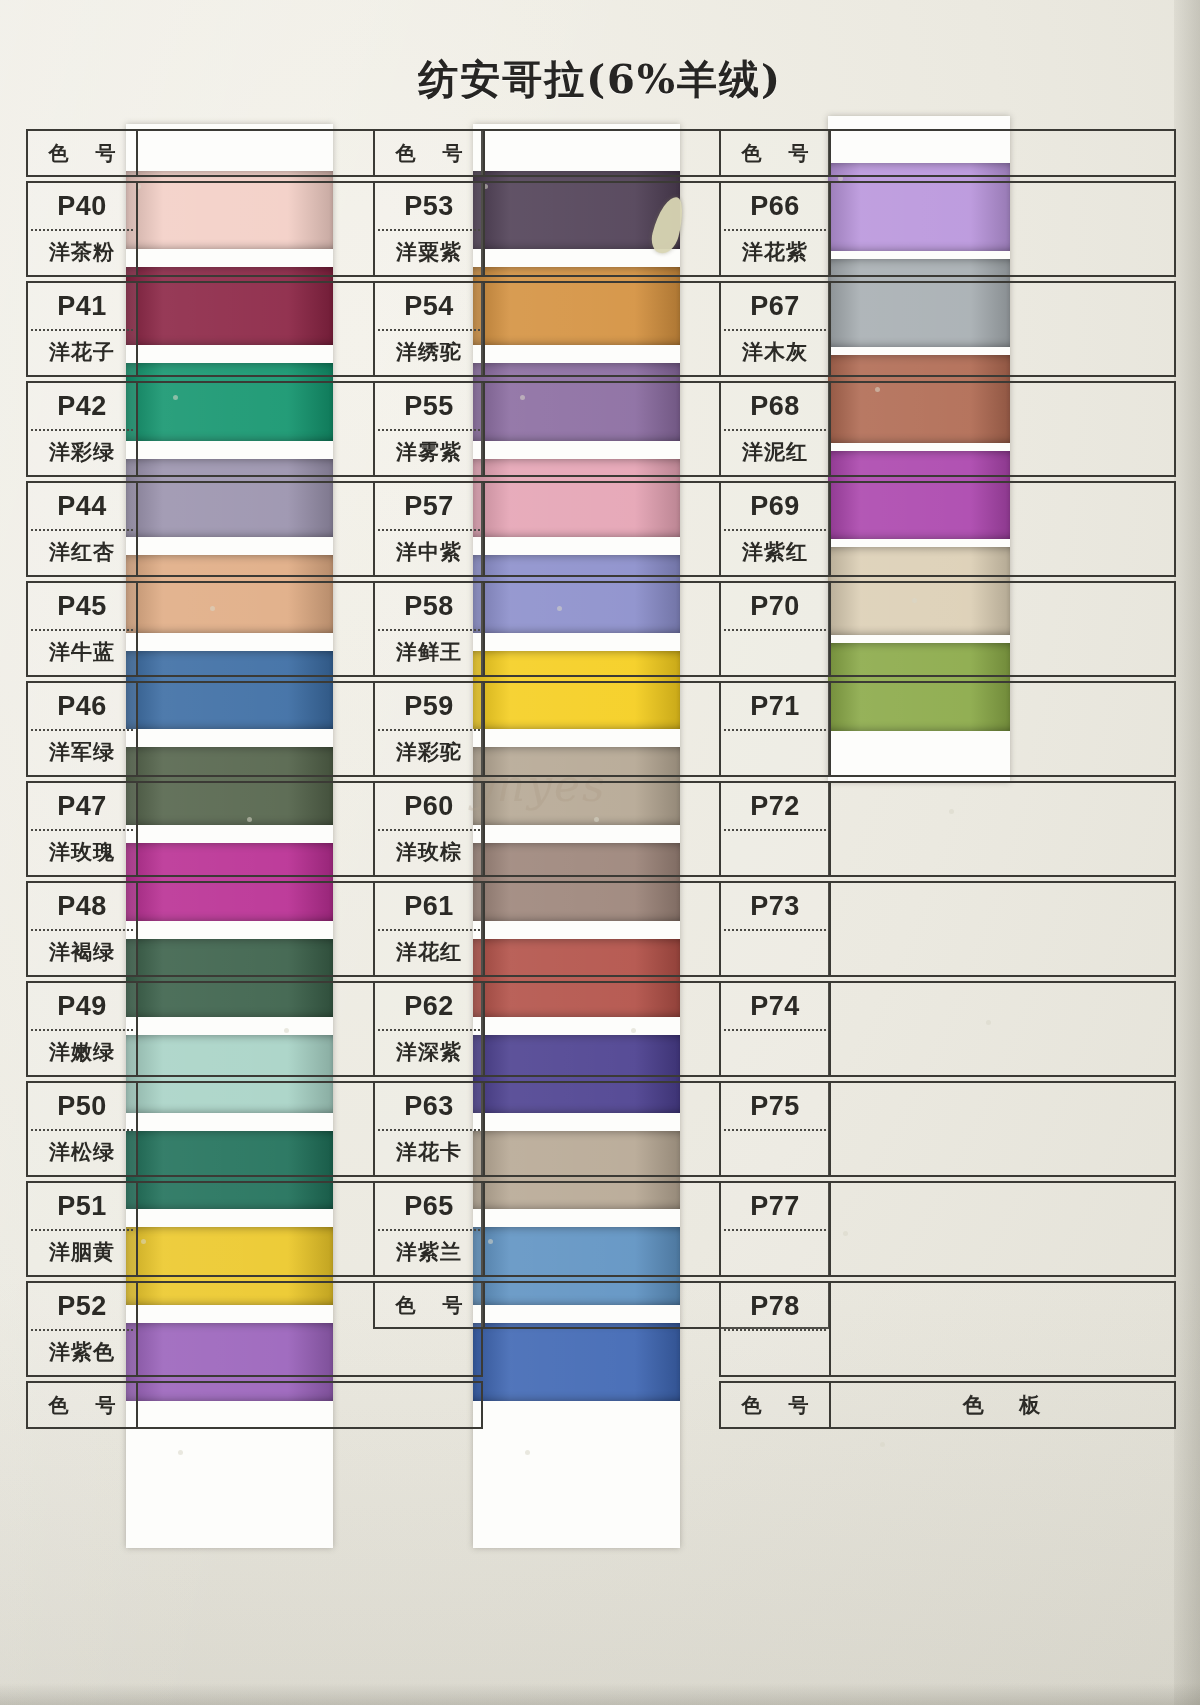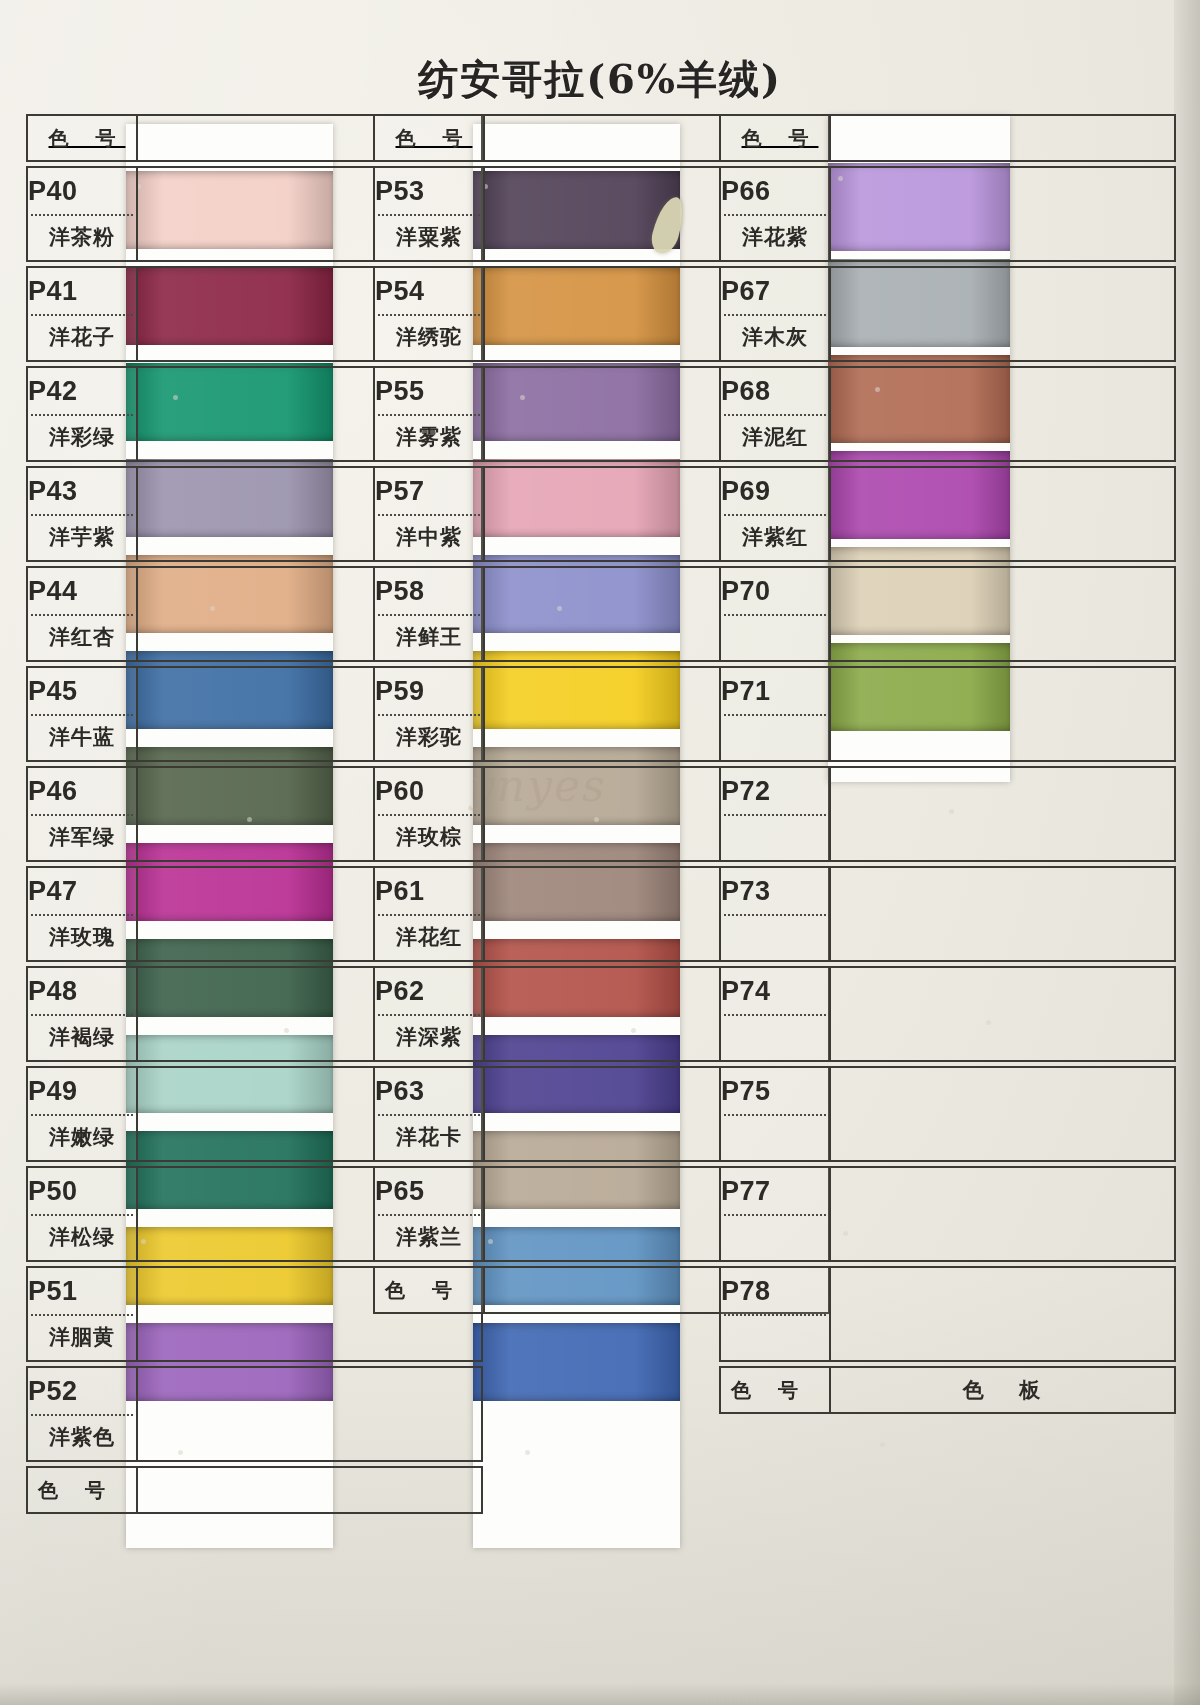--- a/index.html
+++ b/index.html
@@ -35,21 +35,21 @@
   h1.title{
     position:absolute;top:52px;left:0;width:1200px;
     text-align:center;margin:0;
     font-family:"DejaVu Serif","Liberation Serif",serif;
     font-size:40px;font-weight:700;color:#262523;
     letter-spacing:2px;
     text-shadow:0 1px 0 rgba(255,255,255,.6);
   }
 
   
-  .col{position:absolute;top:114px;text-decoration:underline;}
+  .col{position:absolute;top:129px;}
   .col-1{left:26px;}
   .col-2{left:373px;}
   .col-3{left:719px;}
 
   .hdr{
     position:relative;
     width:108px;height:44px;
     border:2px solid #3b3a35;
     display:flex;align-items:center;justify-content:center;
     font-family:"DejaVu Serif","Liberation Serif",serif;
@@ -68,21 +68,21 @@
     height:96px;
     margin-top:4px;
   }
   .cell-code{
     position:absolute;left:0;top:0;
     width:108px;height:92px;
     border:2px solid #3b3a35;
     background:rgba(255,255,255,.10);
   }
   .cell-code .code{
-    height:46px;line-height:46px;
+    height:46px;line-height:46px;text-align:center;
     font-size:27px;font-weight:700;color:#2b2a26;
     font-family:"Liberation Sans","DejaVu Sans",sans-serif;
     letter-spacing:.5px;
   }
   .cell-code .divider{
     height:0;border-top:2px dotted #4a4944;margin:0 3px;
   }
   .cell-code .name{
     height:42px;line-height:42px;text-align:center;
     font-size:21px;font-weight:700;color:#2b2a26;
@@ -252,28 +252,20 @@
       <div class="row">
         <div class="cell-code">
           <div class="code">P42</div>
           <div class="divider"></div>
           <div class="name">洋彩绿</div>
         </div>
         <div class="cell-swatch"></div>
       </div>
       <div class="row">
         <div class="cell-code">
-          <div class="code">P43</div>
-          <div class="divider"></div>
-          <div class="name">洋芋紫</div>
-        </div>
-        <div class="cell-swatch"></div>
-      </div>
-      <div class="row">
-        <div class="cell-code">
           <div class="code">P44</div>
           <div class="divider"></div>
           <div class="name">洋红杏</div>
         </div>
         <div class="cell-swatch"></div>
       </div>
       <div class="row">
         <div class="cell-code">
           <div class="code">P45</div>
           <div class="divider"></div>

